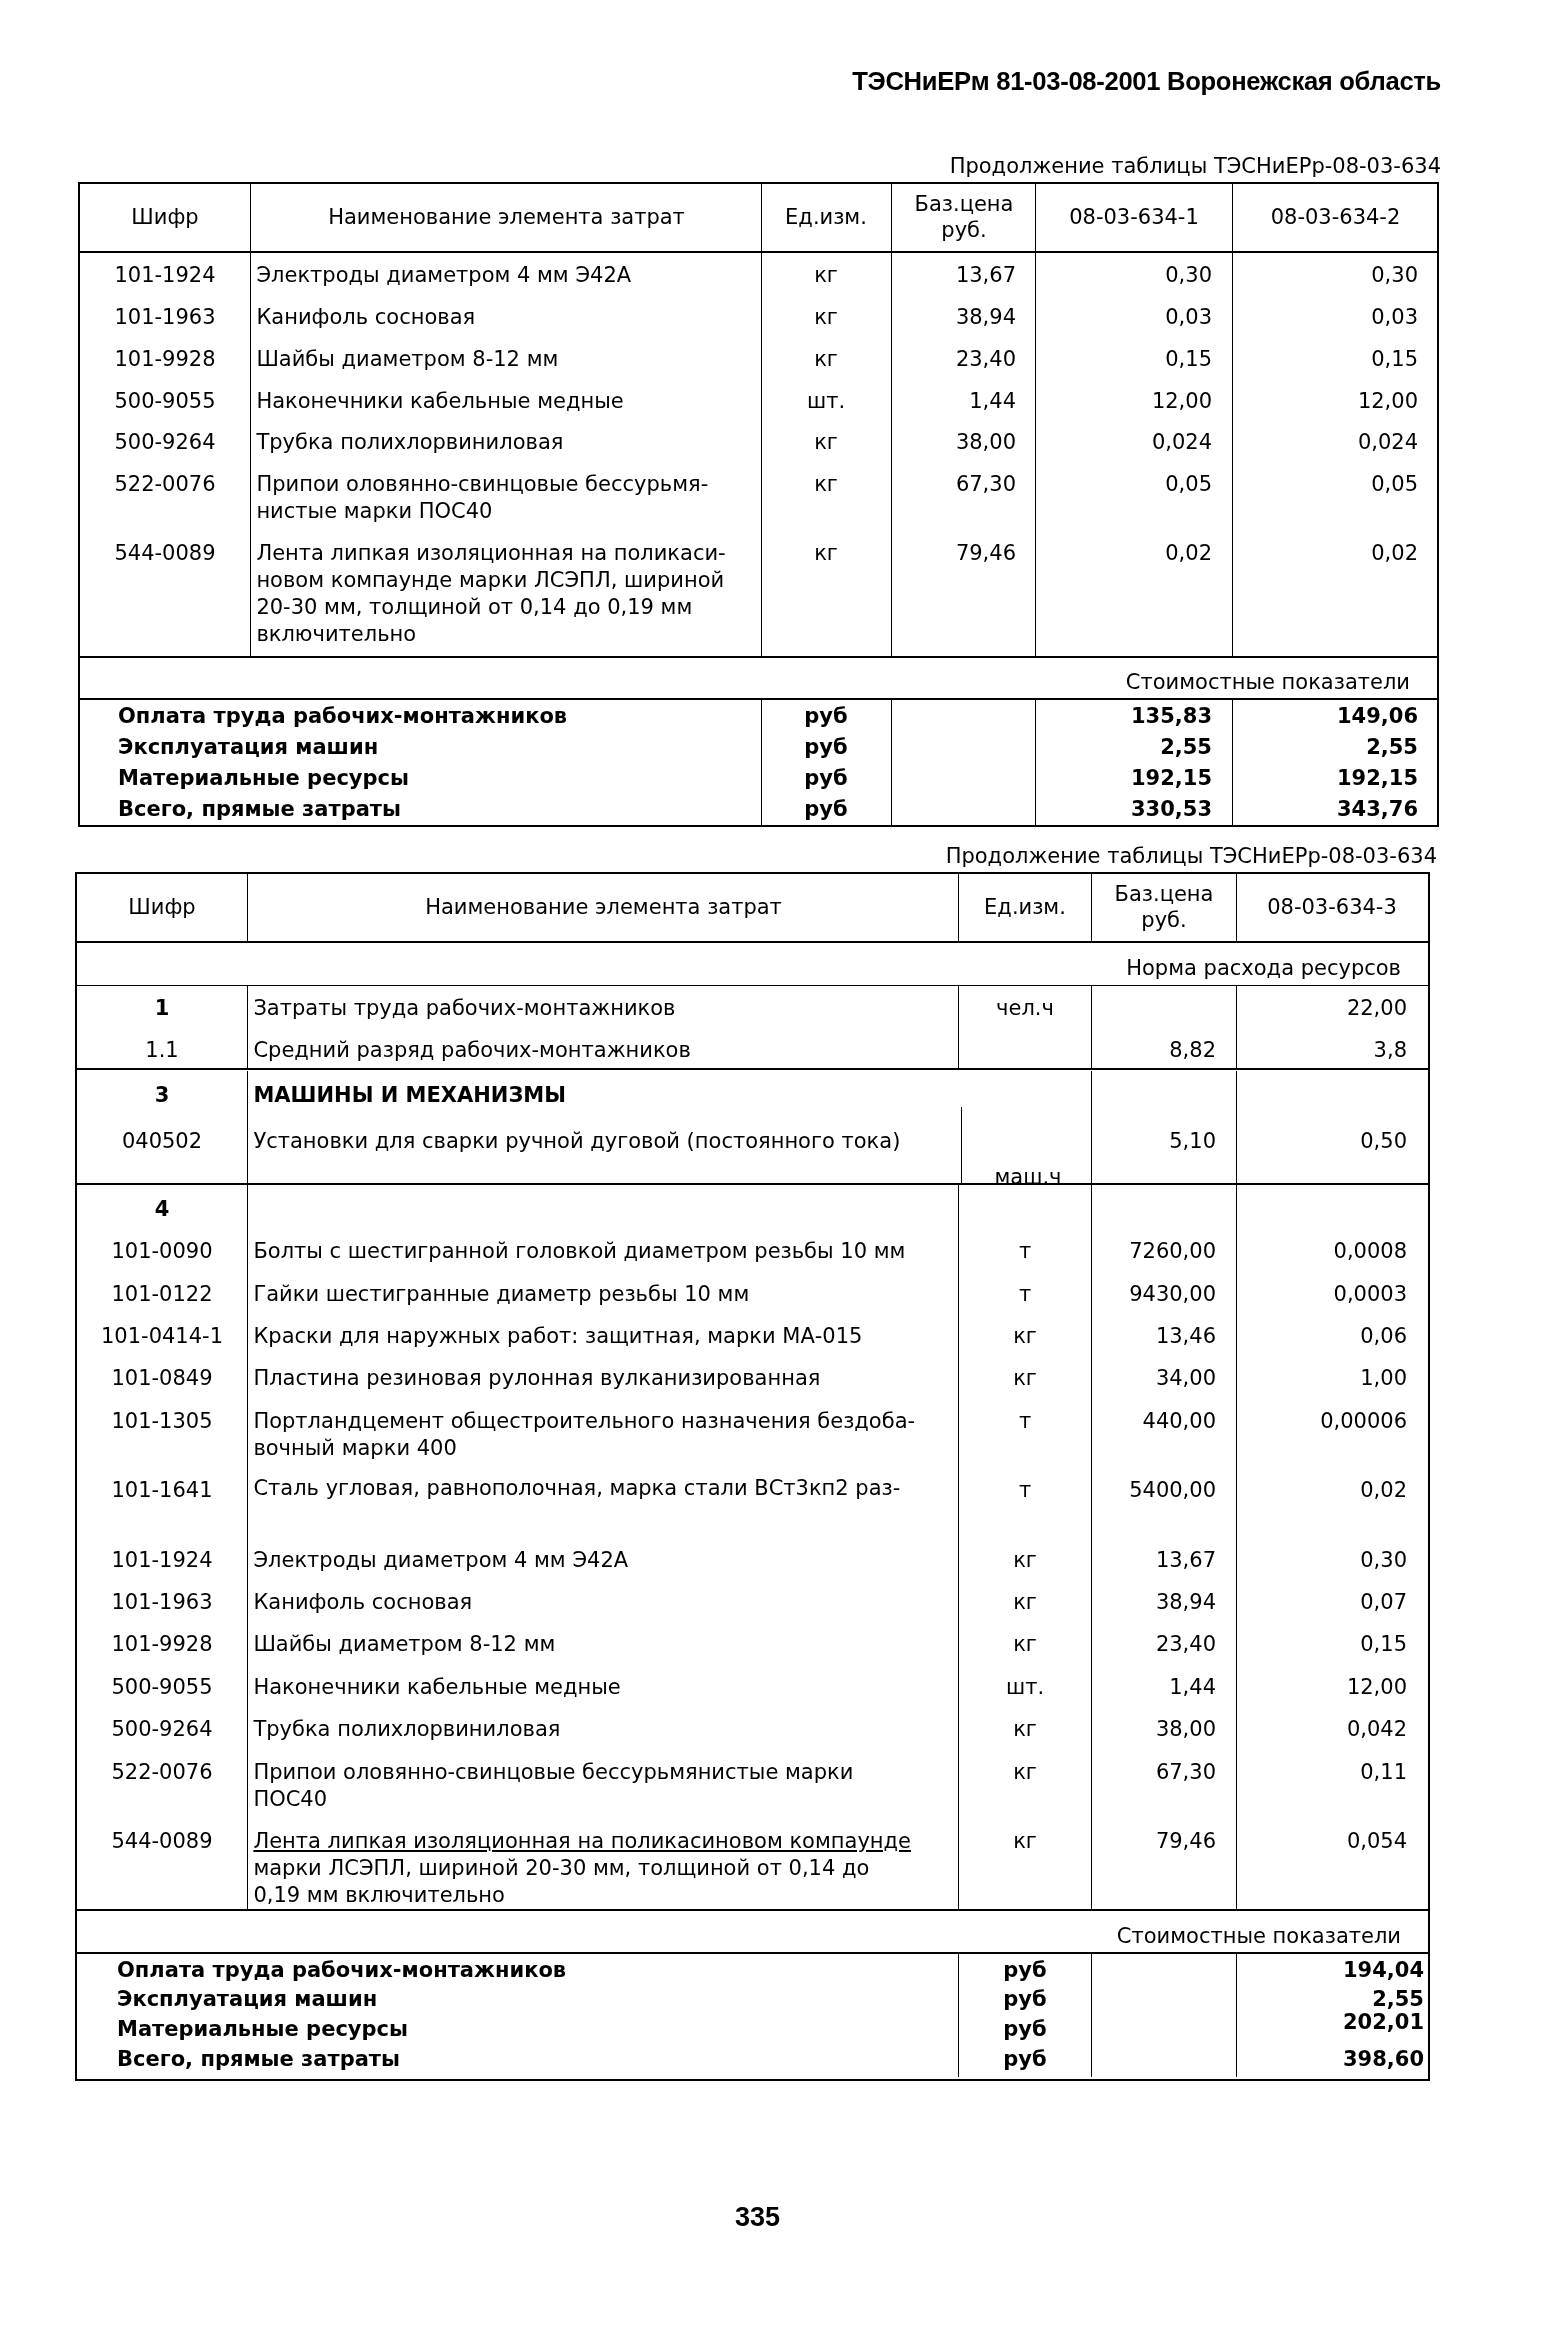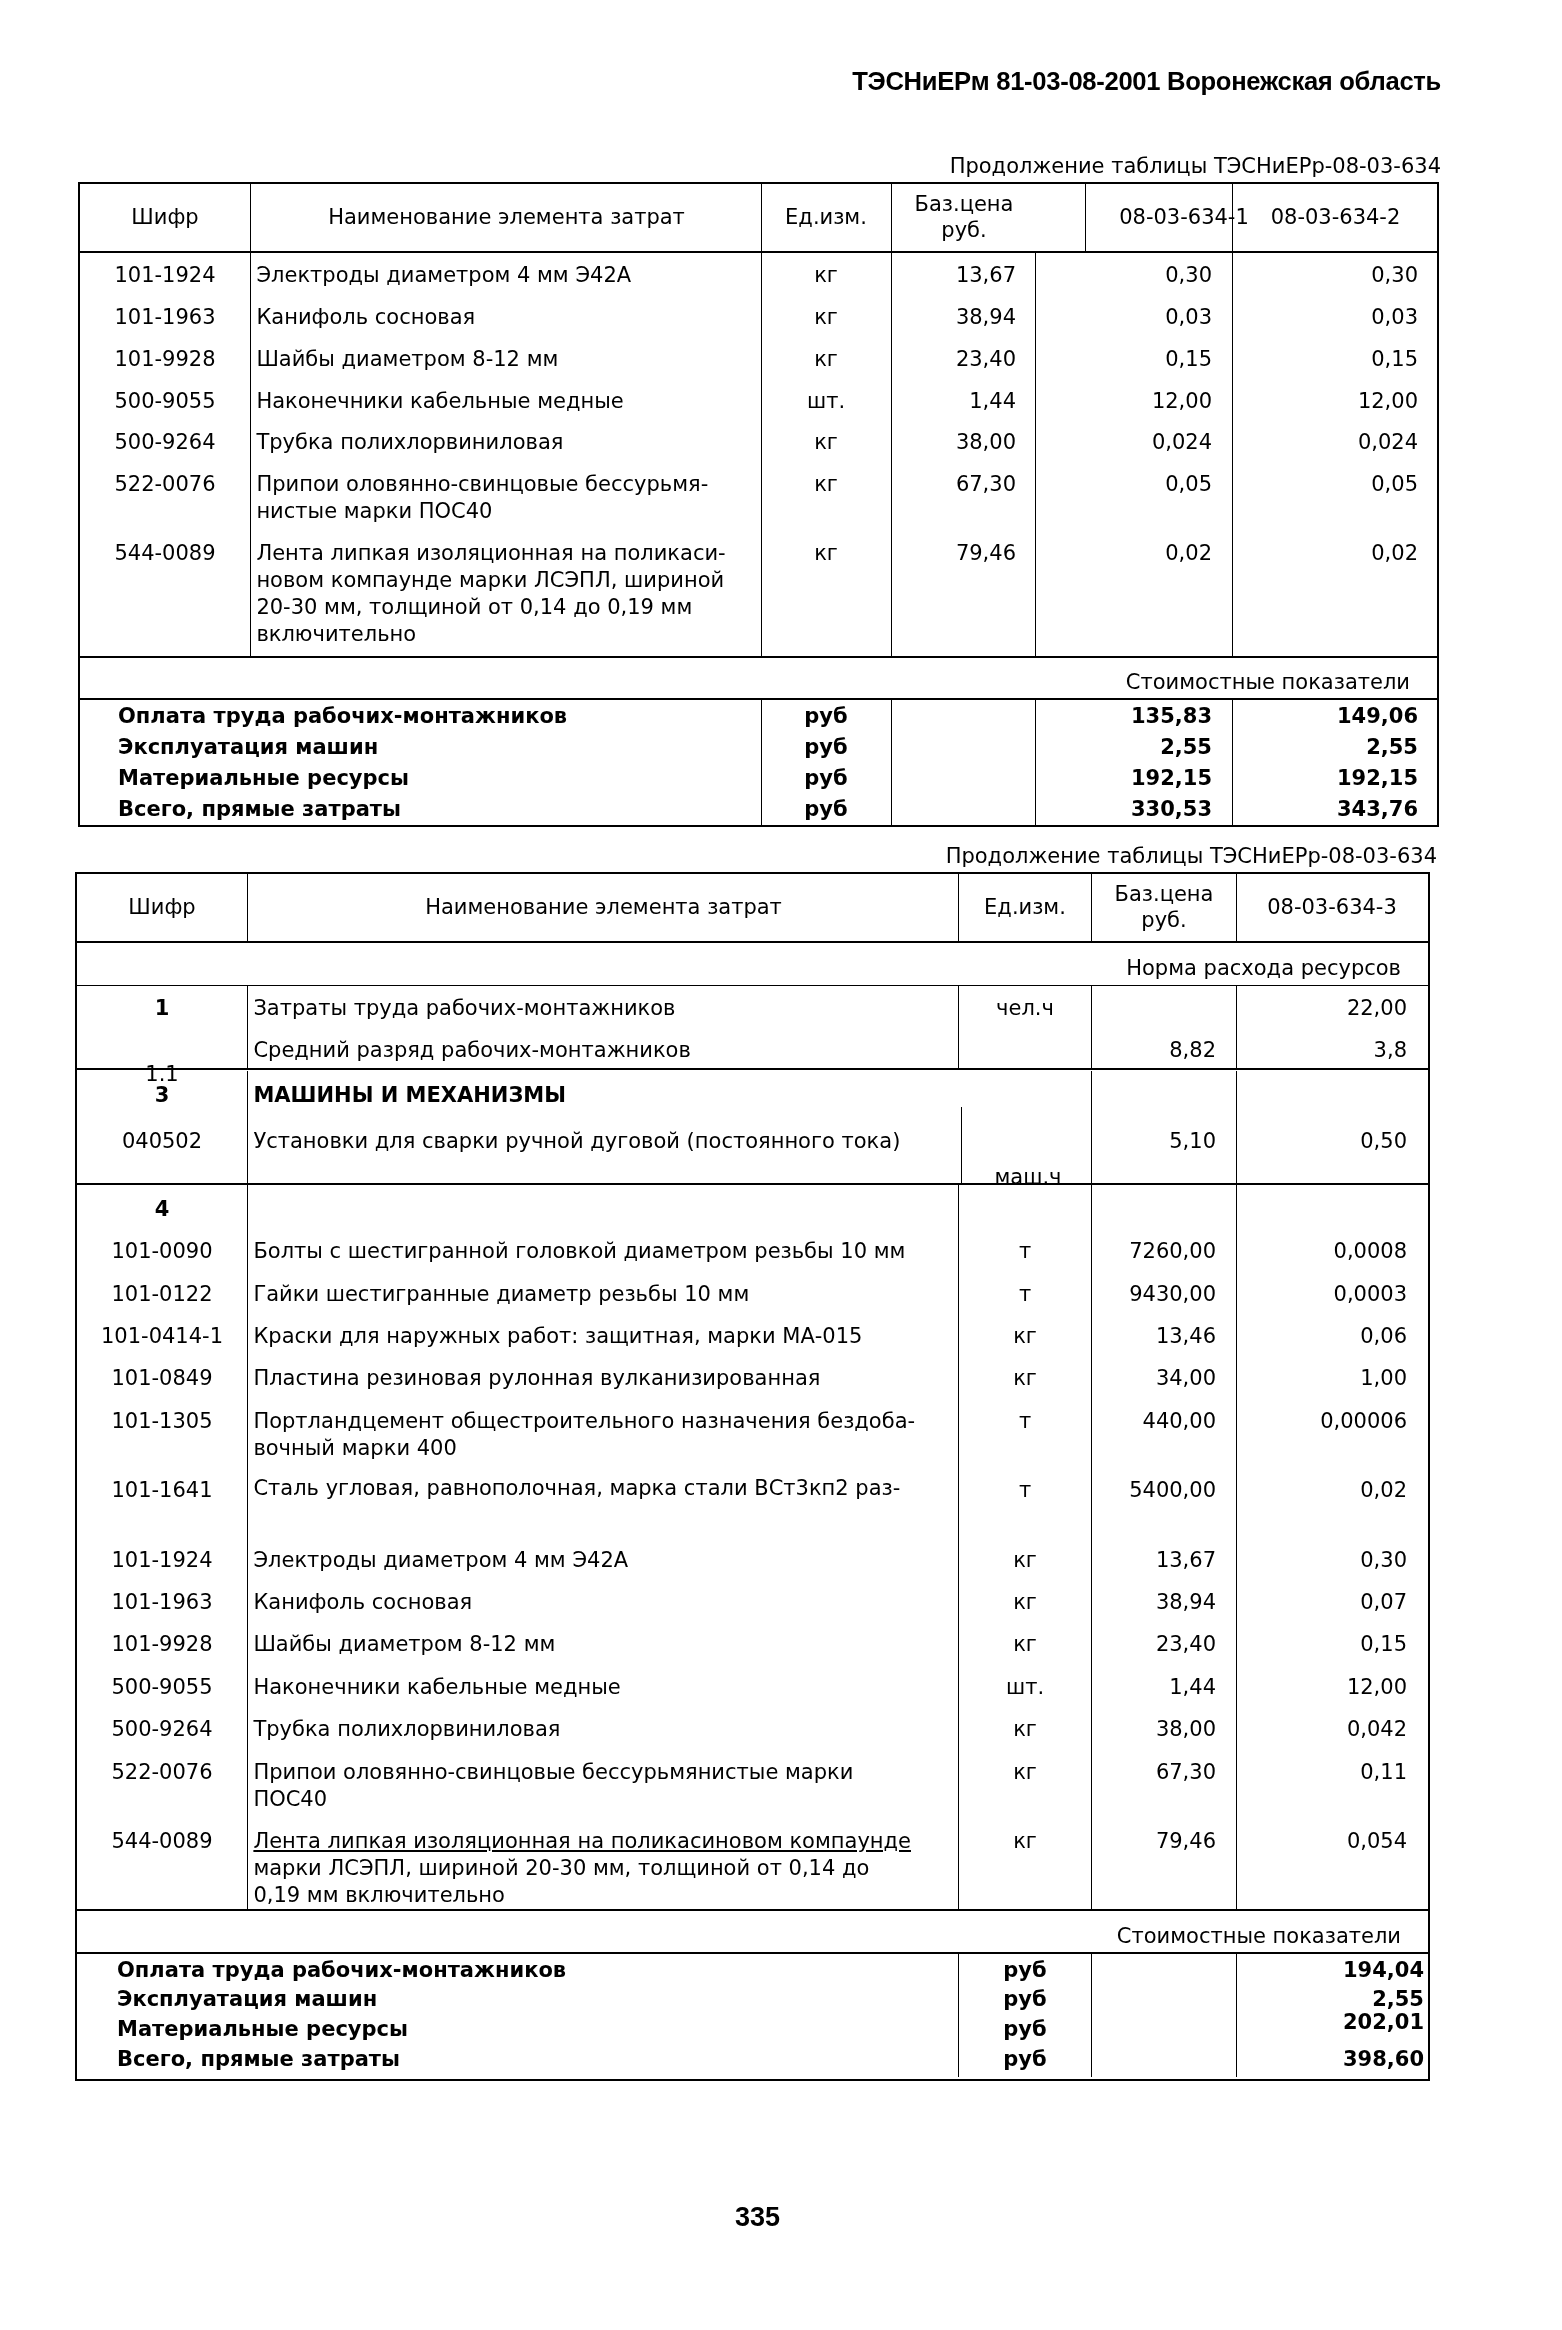--- a/index.html
+++ b/index.html
@@ -33,21 +33,21 @@
 <div class="tbl" id="t1" style="left:78px; top:182px; width:1361px; height:645px;">
 
   <div class="row sep-thick" style="top:0; height:69px;">
     <div class="cell hdr" style="left:0; width:170px;">Шифр</div>
     <div class="cell hdr vl" style="left:170px; width:512px;">Наименование элемента затрат</div>
     <div class="cell hdr vl" style="left:681px; width:129px;">Ед.изм.</div>
     <div class="cell hdr vl" style="left:811px; width:145px; flex-direction:column;">
       <span>Баз.цена</span>
       <span>руб.</span>
     </div>
-    <div class="cell hdr vl" style="left:1005px; width:197px;">08-03-634-1</div>
+    <div class="cell hdr vl" style="left:955px; width:197px;">08-03-634-1</div>
     <div class="cell hdr vl" style="left:1152px; width:206px;">08-03-634-2</div>
   </div>
 
   <div class="row sep-thick" id="t1-body" style="top:69px; height:405px;">
     <div class="cell" style="left:0; width:170px;">
         <div class="line center" style="top: 9.4px;">101-1924</div>
         <div class="line center" style="top: 51px;">101-1963</div>
         <div class="line center" style="top: 93px;">101-9928</div>
         <div class="line center" style="top: 135px;">500-9055</div>
         <div class="line center" style="top: 176px;">500-9264</div>
@@ -153,21 +153,21 @@
     <div class="cell hdr vl" style="left:1159px; width:191px;">08-03-634-3</div>
   </div>
 
   <div class="row sep-thin" style="top:69px; height:43px;">
     <div class="cell" style="left:0; right:0; text-align:right; padding-right:27px; padding-top:12px;">Норма расхода ресурсов</div>
   </div>
 
   <div class="row sep-thick t2-sec" id="t2-s1" style="top:112px; height:84px;">
       <div class="cell" style="left: 0px; width: 170px;">
         <div class="line center bold" style="top: 9.4px;">1</div>
-        <div class="line center" style="top: 51px; margin-top: 24px;">1.1</div>
+        <div class="line center" style="top: 51px;">1.1</div>
       </div>
       <div class="cell vl" style="left: 170px; width: 712px;">
         <div class="line left" style="top: 9.4px;">Затраты труда рабочих-монтажников</div>
         <div class="line left" style="top: 51px;">Средний разряд рабочих-монтажников</div>
       </div>
       <div class="cell vl" style="left: 881px; width: 133px;">
         <div class="line center" style="top: 9.4px;">чел.ч</div>
         <div class="line center" style="top: 51px;"></div>
       </div>
       <div class="cell vl" style="left: 1014px; width: 145px;">

